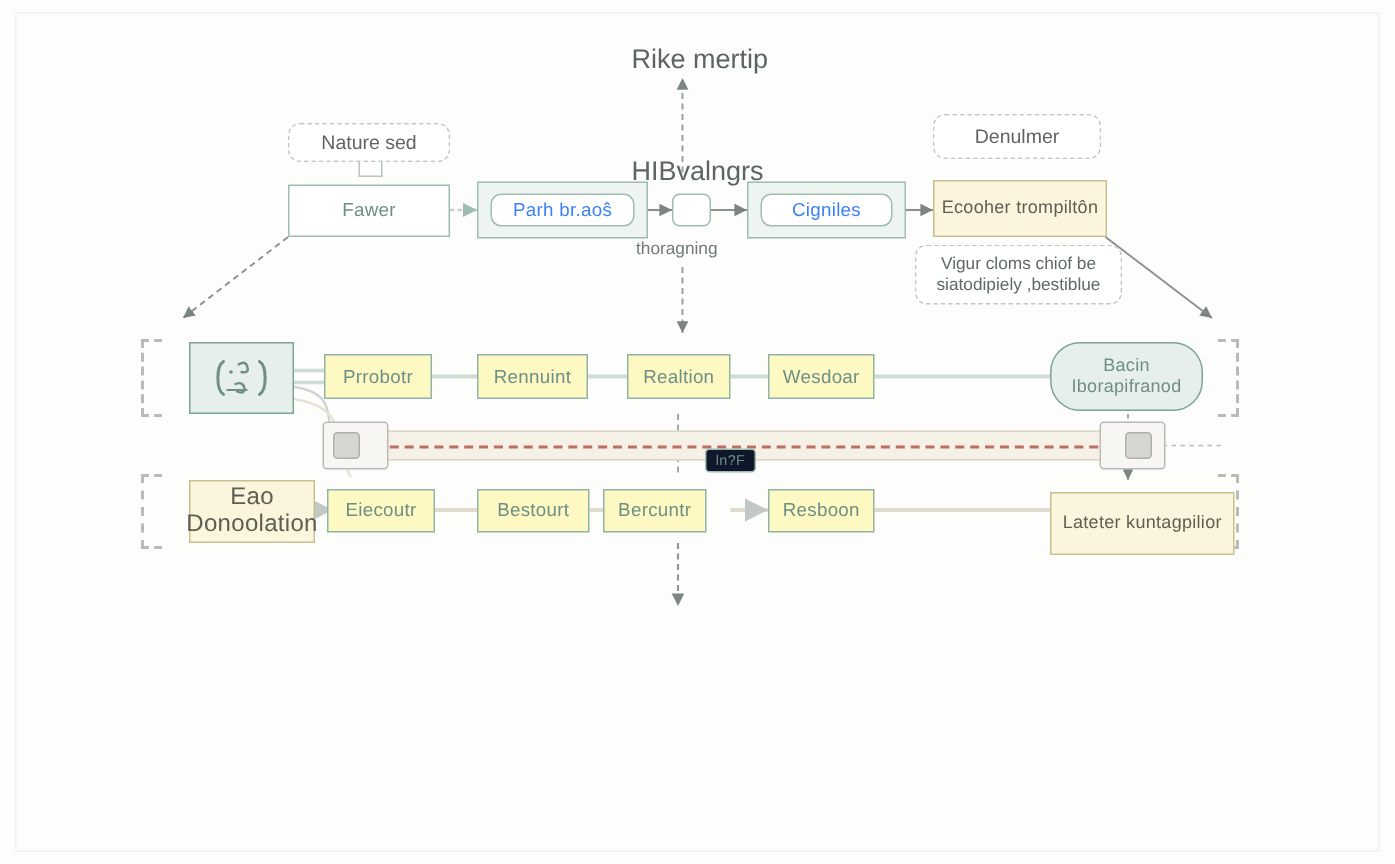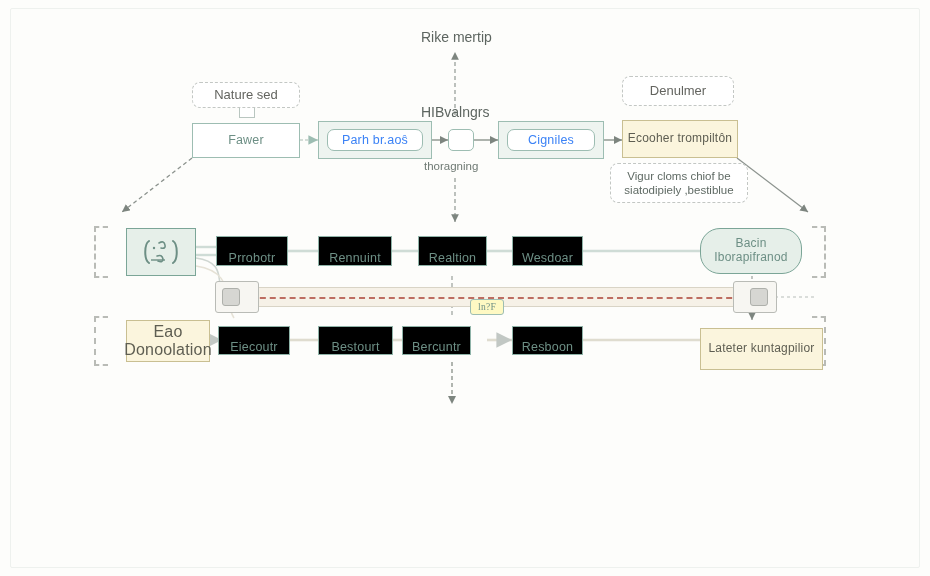--- a/index.html
+++ b/index.html
@@ -22,21 +22,21 @@
   
   .node{
     position:absolute;box-sizing:border-box;
     display:flex;align-items:center;justify-content:center;
     text-align:center;line-height:1.15;
     color:#6d8f85;
     font-size:12.5px;
     letter-spacing:.2px;
   }
   .node.green{
-    background:#000000;border:1.3px solid #8fb3a8;align-items:flex-end;
+    background:#fef9c3;border:1.3px solid #8fb3a8;
   }
   .node.greenfill{
     background:#e6efe9;border:1.3px solid #7ba597;
   }
   .node.tint{
     background:#eef4f0;border:1.3px solid #9dbdb2;
   }
   .node.yellow{
     background:#fbf5dd;border:1.3px solid #c9bf92;color:#5e5e52;
   }
@@ -85,33 +85,33 @@
   .rail-cap{
     position:absolute;box-sizing:border-box;
     border:1.6px solid #b9bbb6;background:#f7f6f2;border-radius:3px;
   }
   .rail-plug{
     position:absolute;box-sizing:border-box;
     background:#d6d6d2;border:1.2px solid #aeb0ab;border-radius:3px;
   }
   .rail-badge{
     position:absolute;box-sizing:border-box;
-    border:1.1px solid #9dbdb2;border-radius:3px;background:#fef9c3;
-    display:flex;align-items:center;justify-content:center;
-    font-size:9.5px;color:#6d8f85;letter-spacing:.3px;font-family:Liberation Serif, serif;
+    border:1.1px solid #9dbdb2;border-radius:3px;background:#0f172a;
+    display:flex;align-items:center;justify-content:center;
+    font-size:9.5px;color:#6d8f85;letter-spacing:.3px;
   }
 
   
   .bracket{position:absolute;box-sizing:border-box;}
   .bracket.left{border-left:2px dashed #b9bbb6;border-top:2px dashed #b9bbb6;border-bottom:2px dashed #b9bbb6;}
   .bracket.right{border-right:2px dashed #b9bbb6;border-top:2px dashed #b9bbb6;border-bottom:2px dashed #b9bbb6;}
 
   
   .freetext{
-    position:absolute;color:#5d6560;font-size:14px;white-space:nowrap;
+    position:absolute;color:#5d6560;font-size:18px;white-space:nowrap;
   }
 
   svg.overlay{position:absolute;left:0;top:0;width:930px;height:576px;pointer-events:none;}
 </style>
 </head>
 <body>
 
 <div id="canvas">
 
   <div class="outer-frame"></div>

